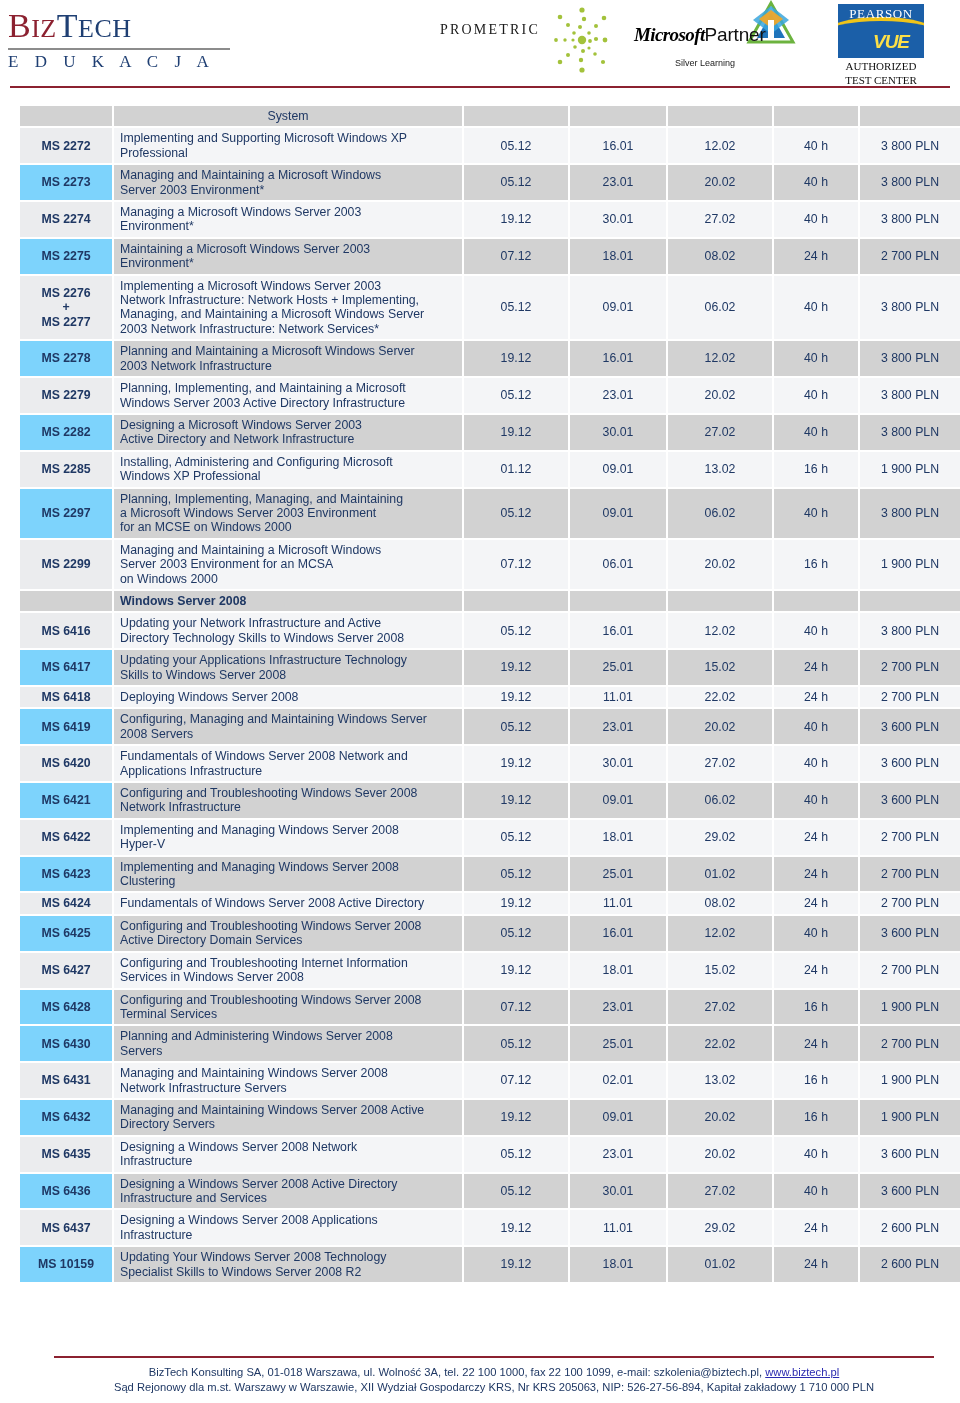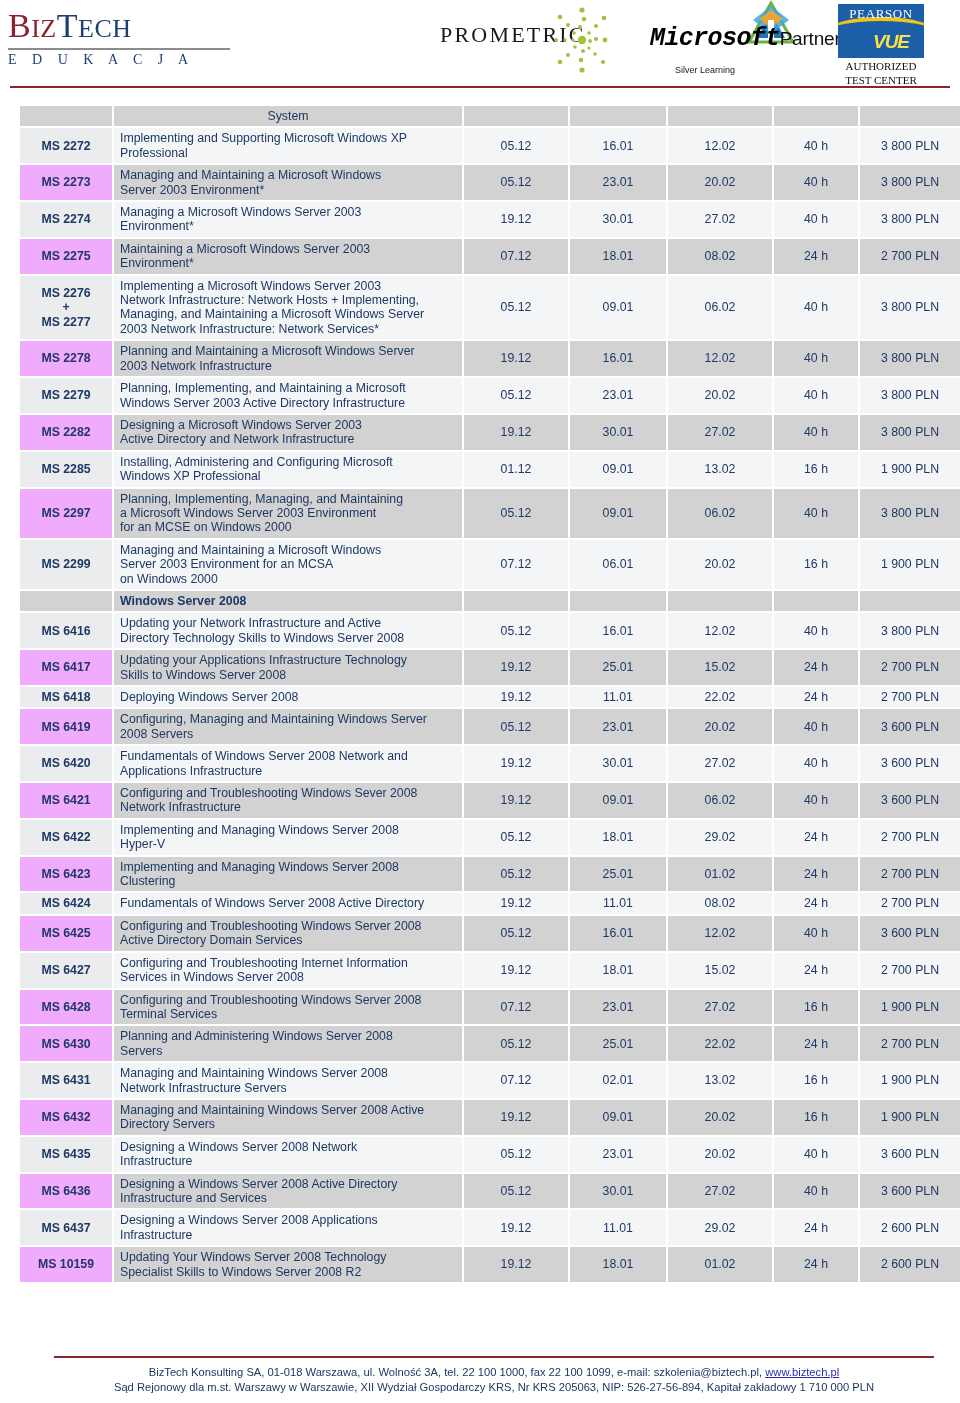--- a/index.html
+++ b/index.html
@@ -38,50 +38,49 @@
   .bt-biz { color: #8c2130; }
   .bt-tech { color: #1f3f73; }
   .bt-cap { font-size: 34px; }
   .bt-sm { font-size: 26px; }
   .bt-rule {
     height: 2px; background: #8c8c8c;
     margin: 1px 0 2px 0; width: 222px;
   }
   .bt-line2 {
     font-family: "Liberation Serif", serif;
-    font-size: 14px;
+    font-size: 17px;
     color: #1f3f73;
     letter-spacing: 6px;
     white-space: nowrap;
   }
 
   .logo-prometric {
     position: absolute;
     left: 440px; top: 22px;
     font-family: "Liberation Serif", serif;
-    font-size: 22px;
+    font-size: 14px;
     letter-spacing: 2.2px;
     color: #1a1a1a;
     white-space: nowrap;
   }
   .prom-burst { position: absolute; left: 548px; top: 2px; }
 
   .logo-mspartner {
     position: absolute;
     left: 634px; top: 24px;
     width: 160px;
     text-align: left;
   }
   .msp-row { white-space: nowrap; }
   .msp-ms {
-    font-family: Liberation Mono, monospace;
+    font-family: Liberation Serif, serif;
     font-weight: bold; font-style: italic;
-    font-size: 25px; color: #000;
+    font-size: 19px; color: #000;
     letter-spacing: -0.6px;
-    margin-left: 16px;
   }
   .msp-p {
     font-family: "Liberation Sans", sans-serif;
     font-size: 19px; color: #111;
     letter-spacing: -0.2px;
     text-align: right;
   }
   .msp-sub {
     font-size: 9px; color: #222;
     text-align: center; margin-top: 12px;
@@ -167,21 +166,21 @@
     font-size: 12.5px;
     color: #1f3864;
   }
   td.name { text-align: left; }
   td.val { text-align: center; font-size: 12.5px; }
 
   tr.shade td { background: #d2d2d2; }
   tr.plain td { background: #f4f5f7; }
   tr.hdr td   { background: #d2d2d2; }
   tr.plain td.code { background: #ebecee; }
-  tr.shade td.code { background: #f0abfc; }
+  tr.shade td.code { background: #7dd3fc; }
 
   td.section {
     background: #d2d2d2;
     font-weight: bold;
     font-size: 13px;
     color: #1f3864;
     text-align: left;
   }
   td.blank { background: #d2d2d2; }
   td.hdr-label {

